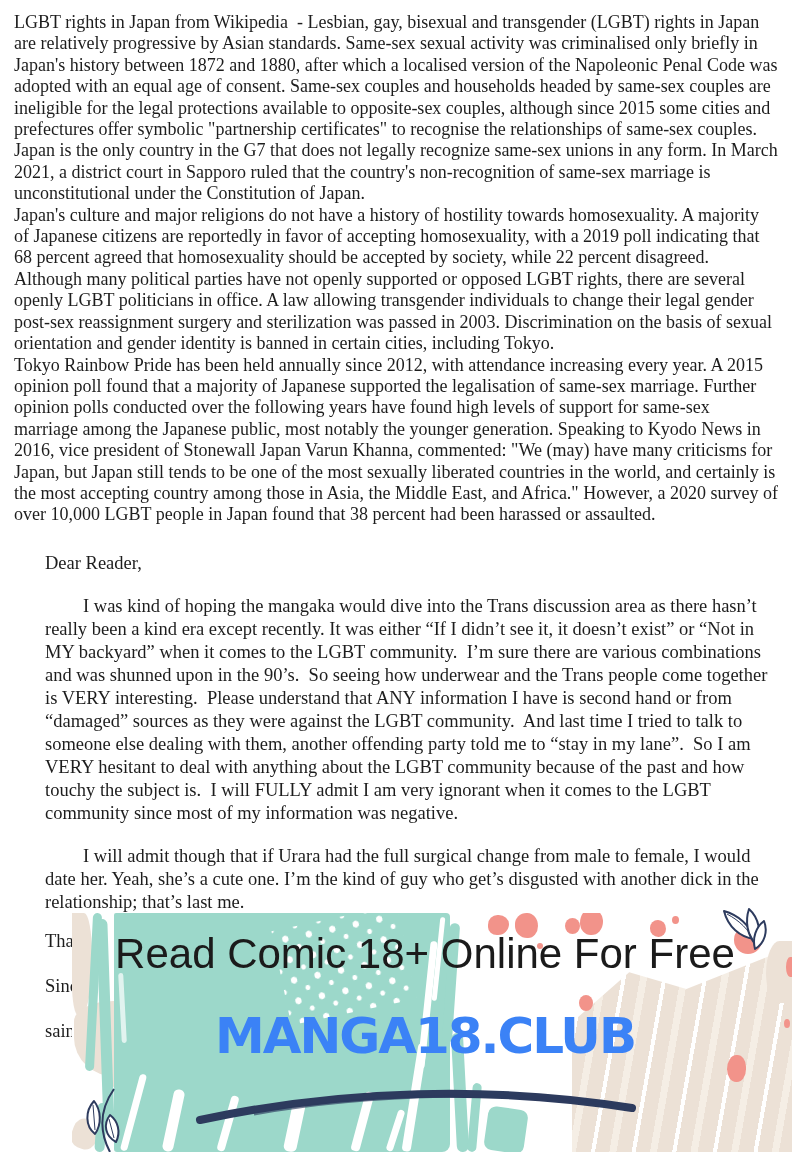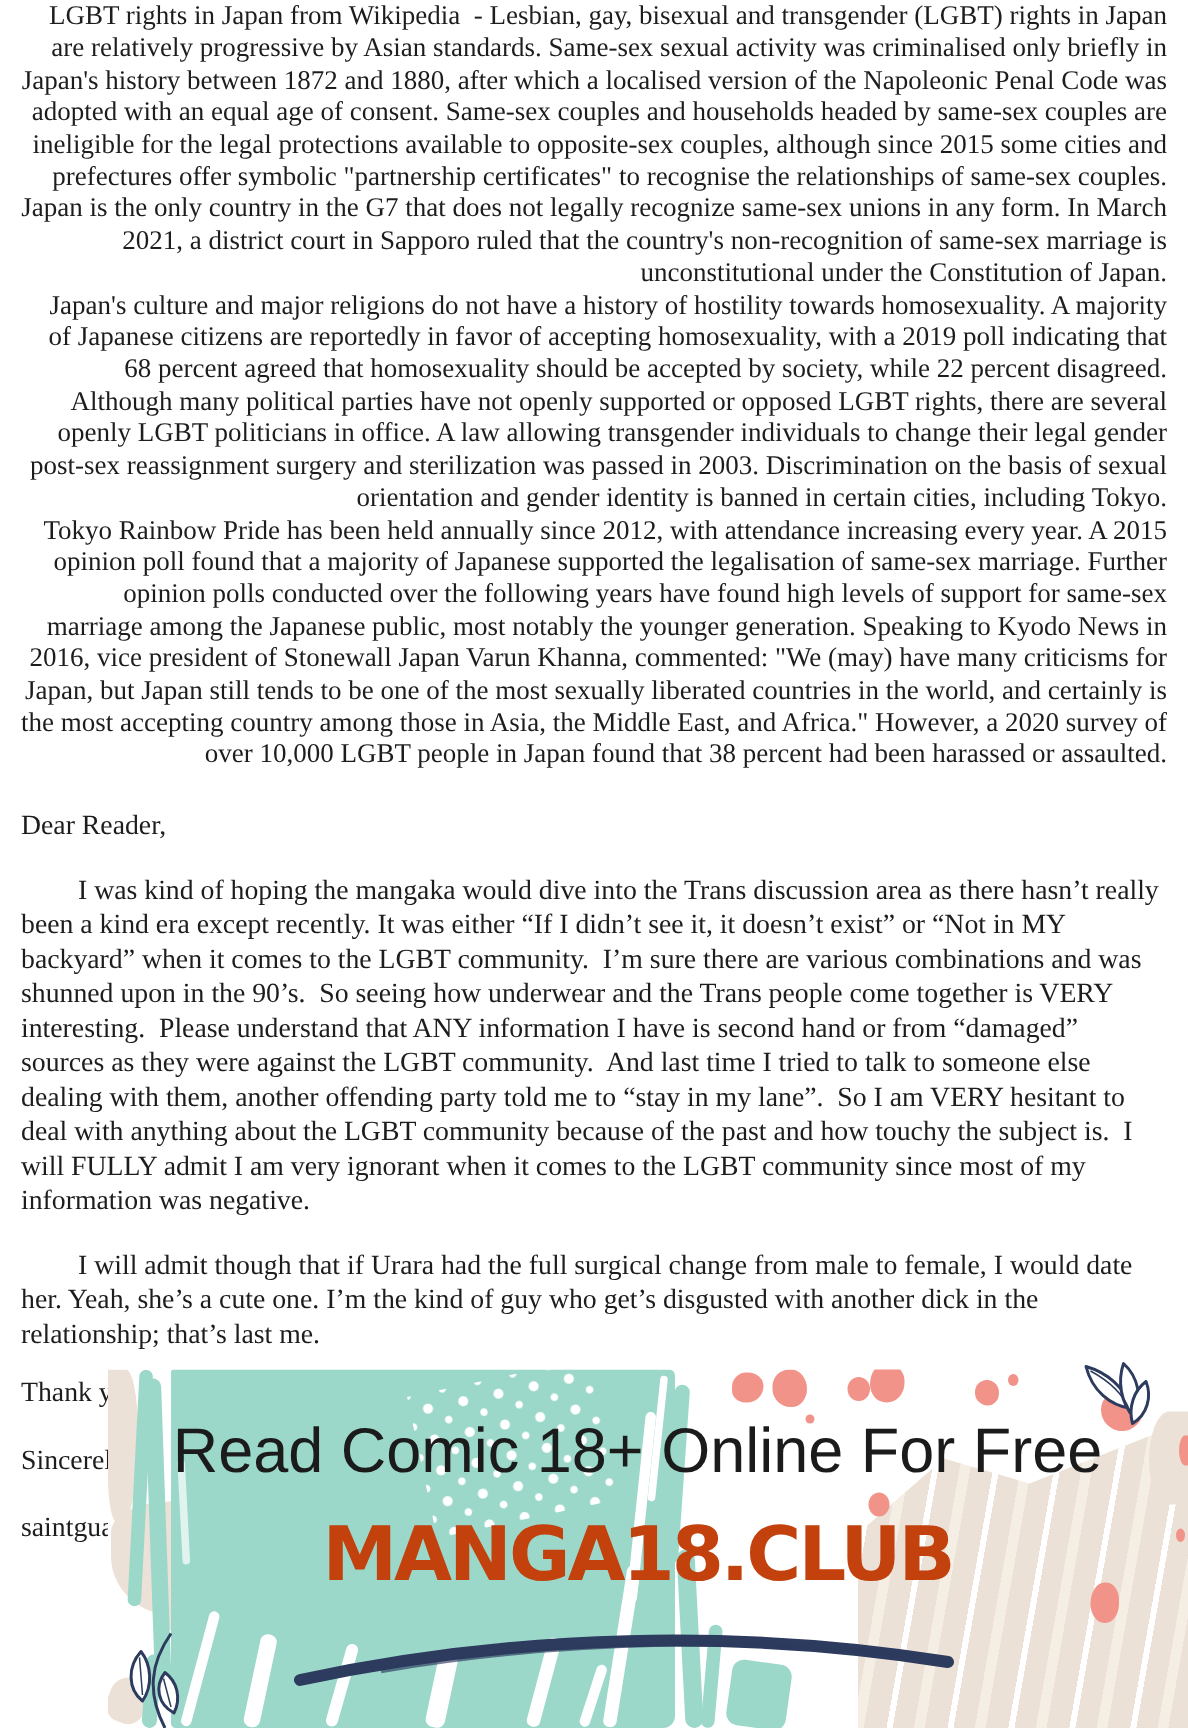--- a/index.html
+++ b/index.html
@@ -1,47 +1,47 @@
 <!DOCTYPE html>
 <html><head>
 <meta charset="utf-8">
 <style>
   html,body{margin:0;padding:0;background:#ffffff;}
   .page{position:relative;width:792px;height:1152px;background:#fff;overflow:hidden;
         font-family:"Liberation Serif",serif;color:#1d1d1d;}
   
-  .wiki{text-align:right;padding:0 14px 0 14px;font-size:18px;line-height:21.4px;}
+  .wiki{text-align:left;padding:12px 14px 0 14px;font-size:18px;line-height:21.4px;}
   .wiki p{margin:0;white-space:pre-wrap;}
-  .letter{padding:0 14px;font-size:18.5px;line-height:23px;margin-top:26px;text-align:left;}
+  .letter{padding:0 14px;font-size:18.5px;line-height:23px;margin-top:26px;text-align:left;margin-left:31px;}
   .letter p{margin:0;white-space:pre-wrap;}
   .letter .lp{margin-top:20px;text-indent:38px;}
   .letter .closing{margin-top:16px;}
   .letter .signoff{margin-top:22px;}
   .letter .signature{margin-top:22px;}
   
   .banner{position:absolute;left:72px;top:913px;width:720px;height:239px;background:#fff;z-index:10;}
   .clip{position:absolute;inset:0;overflow:hidden;}
   .abs{position:absolute;}
   .beige{background:#ece1d6;}
   .teal{background:#9cd8ca;}
   .white{background:#ffffff;}
   .blob{position:absolute;background:#f2938a;}
   .dots{position:absolute;left:208px;top:4px;width:128px;height:96px;transform:rotate(-12deg);
         background-image:radial-gradient(circle,#fff 3px,rgba(255,255,255,0) 3.6px),
                          radial-gradient(circle,#fff 2.2px,rgba(255,255,255,0) 2.8px);
         background-size:24px 21px,24px 21px;background-position:0 0,12px 10px;}
   .beigeR{position:absolute;left:500px;top:30px;width:220px;height:209px;
         clip-path:polygon(0 38%,26% 14%,52% 22%,100% 2%,100% 100%,0 100%);
         background:repeating-linear-gradient(100deg,#ece1d6 0 15px,#ffffff 15px 19px,#ece1d6 19px 33px,#f5eee5 33px 40px);}
-  .banner-line1{position:absolute;left:0;right:14px;top:30px;text-align:center;
+  .banner-line1{position:absolute;left:0;right:14px;top:17px;text-align:center;
         font-family:"Liberation Sans",sans-serif;font-weight:400;font-size:42px;
         color:#1b1b1b;z-index:6;letter-spacing:0;}
   .banner-line2{position:absolute;left:0;right:14px;top:94px;text-align:center;
         font-family:"DejaVu Sans","Liberation Sans",sans-serif;font-weight:700;font-size:50px;
-        color:#c2410c;z-index:6;letter-spacing:-2px;}
+        color:#3b82f6;z-index:6;letter-spacing:-2px;}
   svg{display:block;}
 </style>
 </head>
 <body>
 
 <div class="page">
 
   <div class="wiki">
     <p>LGBT rights in Japan from Wikipedia  - Lesbian, gay, bisexual and transgender (LGBT) rights in Japan are relatively progressive by Asian standards. Same-sex sexual activity was criminalised only briefly in Japan's history between 1872 and 1880, after which a localised version of the Napoleonic Penal Code was adopted with an equal age of consent. Same-sex couples and households headed by same-sex couples are ineligible for the legal protections available to opposite-sex couples, although since 2015 some cities and prefectures offer symbolic "partnership certificates" to recognise the relationships of same-sex couples. Japan is the only country in the G7 that does not legally recognize same-sex unions in any form. In March 2021, a district court in Sapporo ruled that the country's non-recognition of same-sex marriage is unconstitutional under the Constitution of Japan.</p>
     <p>Japan's culture and major religions do not have a history of hostility towards homosexuality. A majority of Japanese citizens are reportedly in favor of accepting homosexuality, with a 2019 poll indicating that 68 percent agreed that homosexuality should be accepted by society, while 22 percent disagreed. Although many political parties have not openly supported or opposed LGBT rights, there are several openly LGBT politicians in office. A law allowing transgender individuals to change their legal gender post-sex reassignment surgery and sterilization was passed in 2003. Discrimination on the basis of sexual orientation and gender identity is banned in certain cities, including Tokyo.</p>

